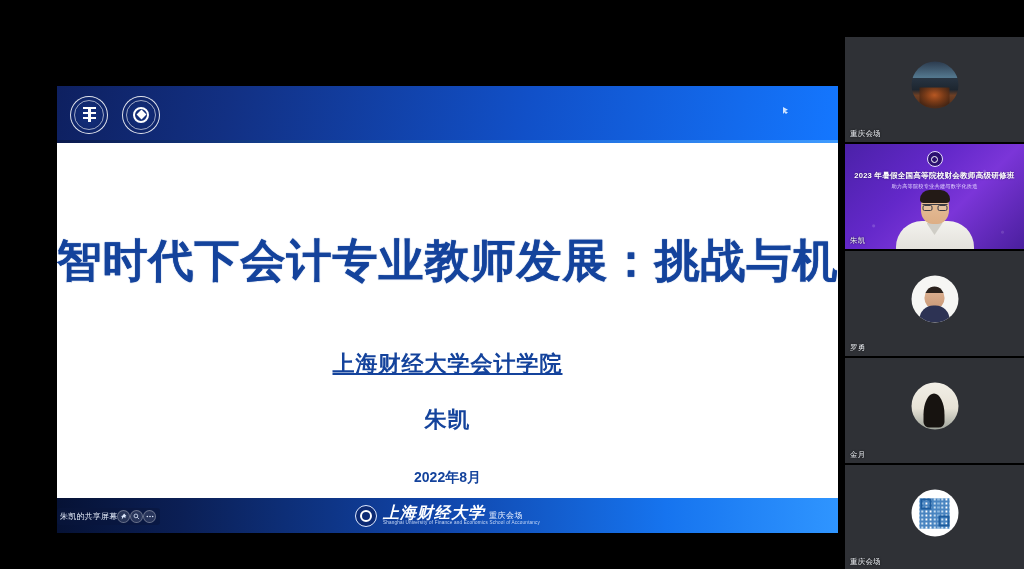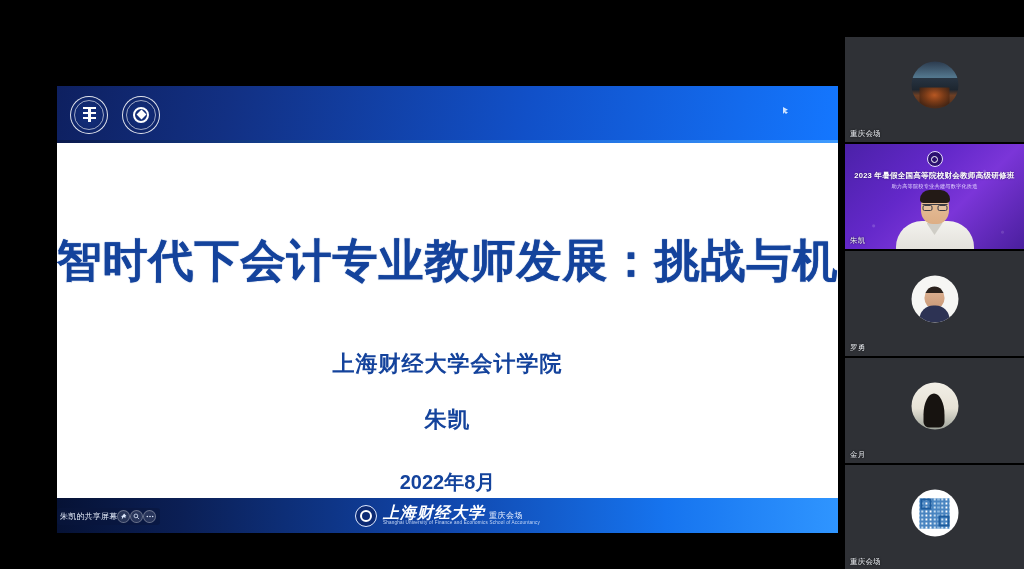--- a/index.html
+++ b/index.html
@@ -72,28 +72,28 @@
     color: #14439c;
     font-weight: bold;
     font-size: 45px;
     letter-spacing: 1px;
     white-space: nowrap;
     margin-top: 88px;
     text-shadow: 0 0 1px #14439c;
   }
   .slide-sub1 {
     color: #14439c; font-weight: bold; font-size: 22px;
-    margin-top: 58px; letter-spacing: 1px;
+    margin-top: 58px; letter-spacing: 1px; text-decoration: underline;
   }
   .slide-sub2 {
     color: #14439c; font-weight: bold; font-size: 22px;
     margin-top: 26px; letter-spacing: 1px;
   }
   .slide-date {
-    color: #14439c; font-weight: bold; font-size: 20px;
+    color: #14439c; font-weight: bold; font-size: 14px;
     margin-top: 34px;
   }
 
   .slide-footer {
     position: absolute; left: 0; bottom: 0; width: 100%; height: 35px;
     background: linear-gradient(90deg, #061235 0%, #0b1f55 16%, #1044a8 48%, #1674ef 78%, #2f95ff 100%);
     display: flex; align-items: center; justify-content: center;
   }
   .footer-logo { display: flex; align-items: flex-start; gap: 6px; }
   .footer-seal {

